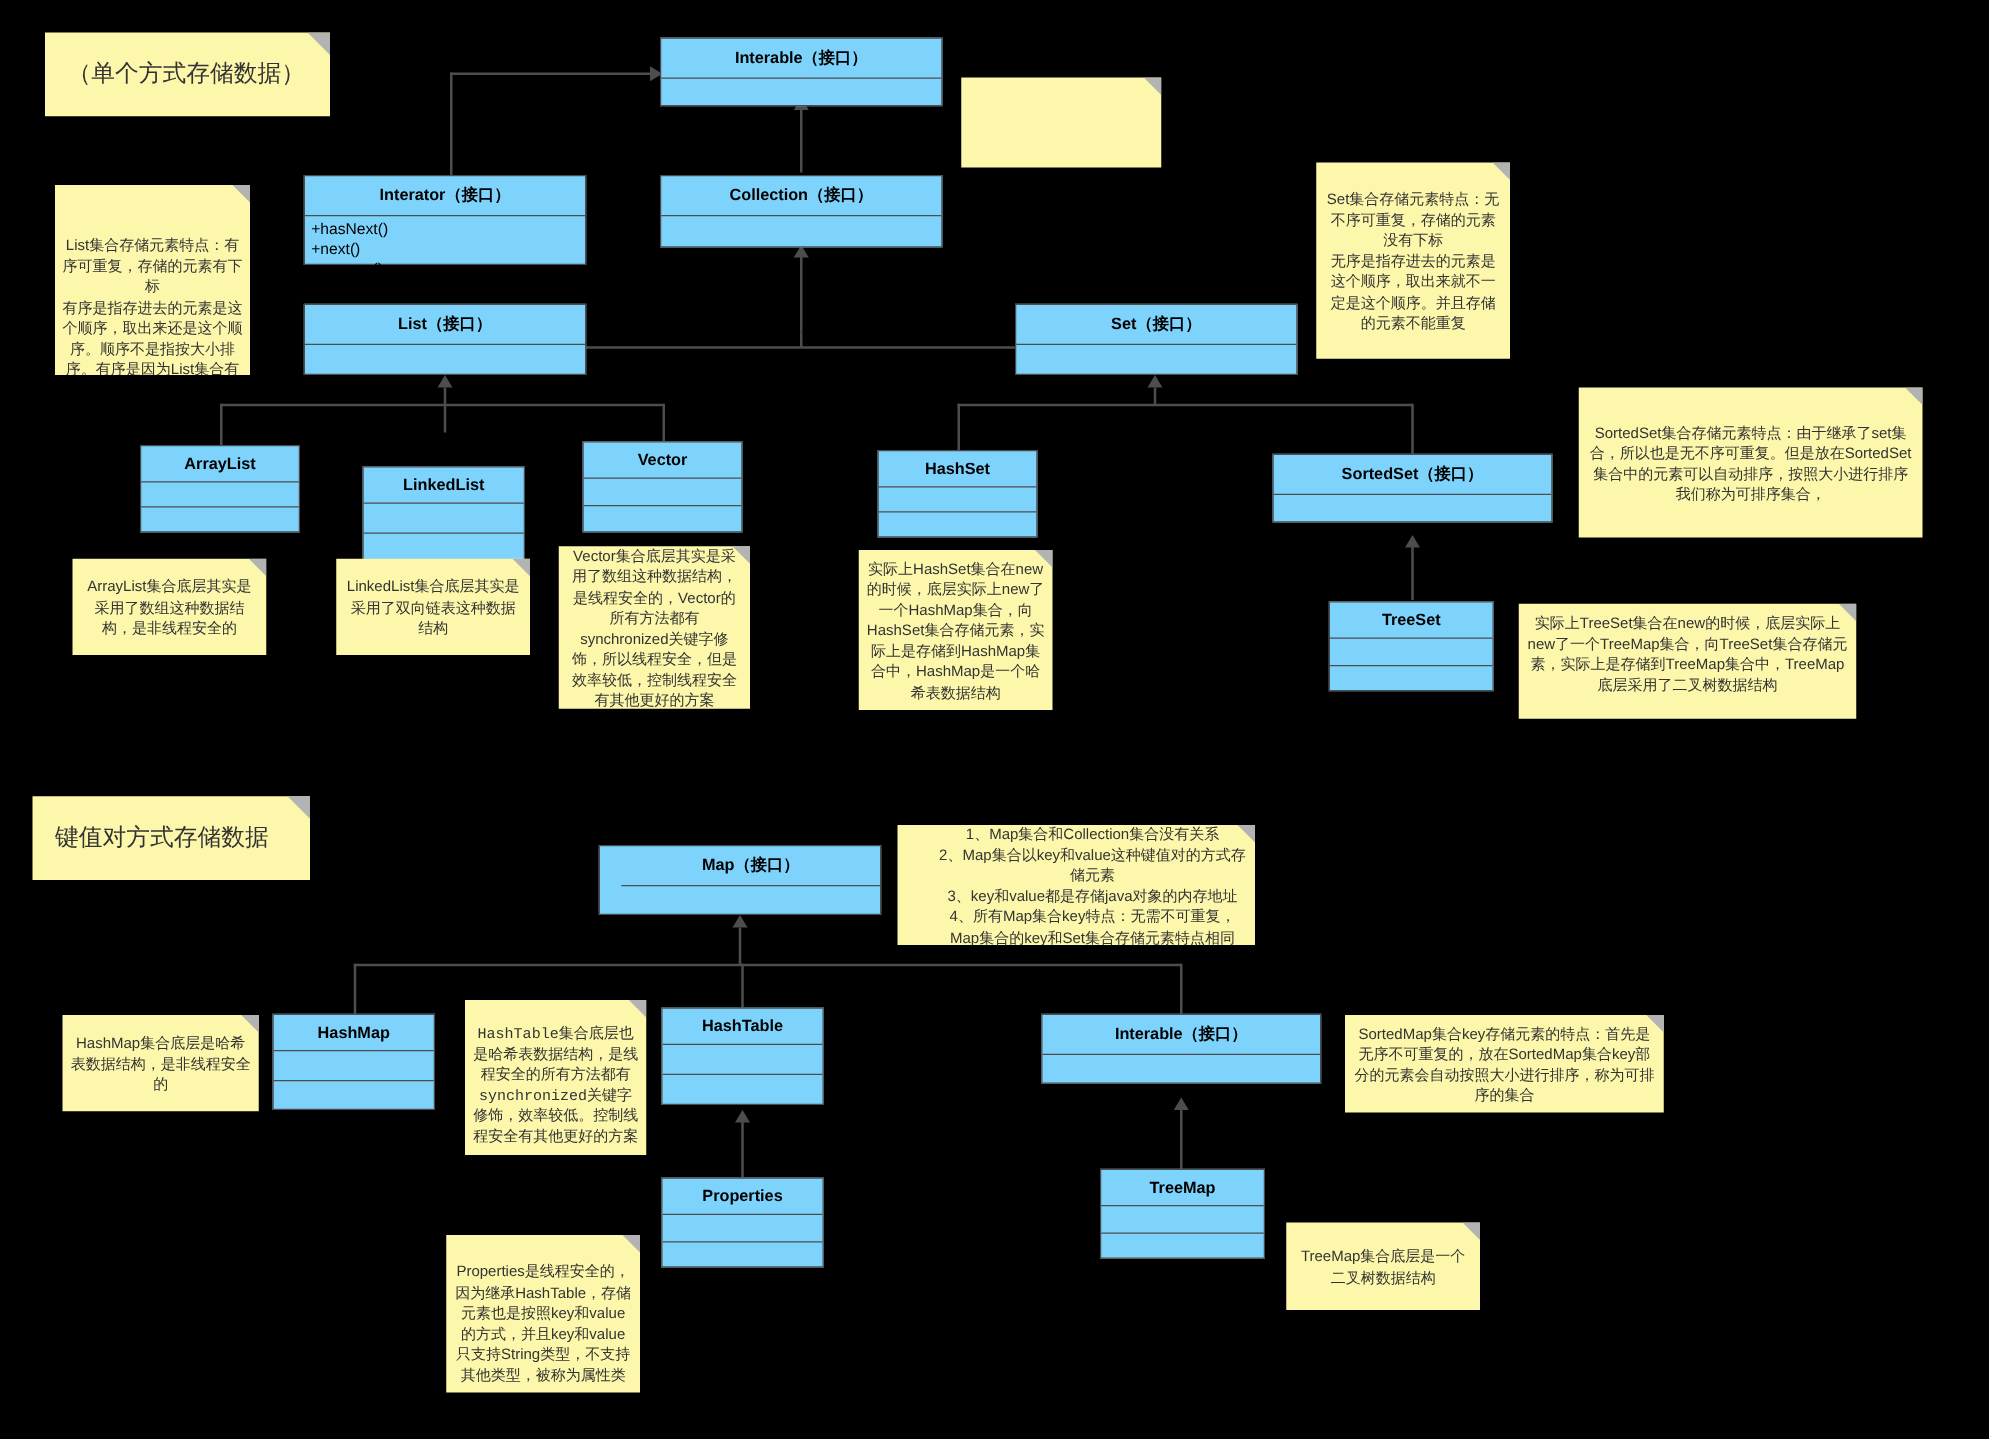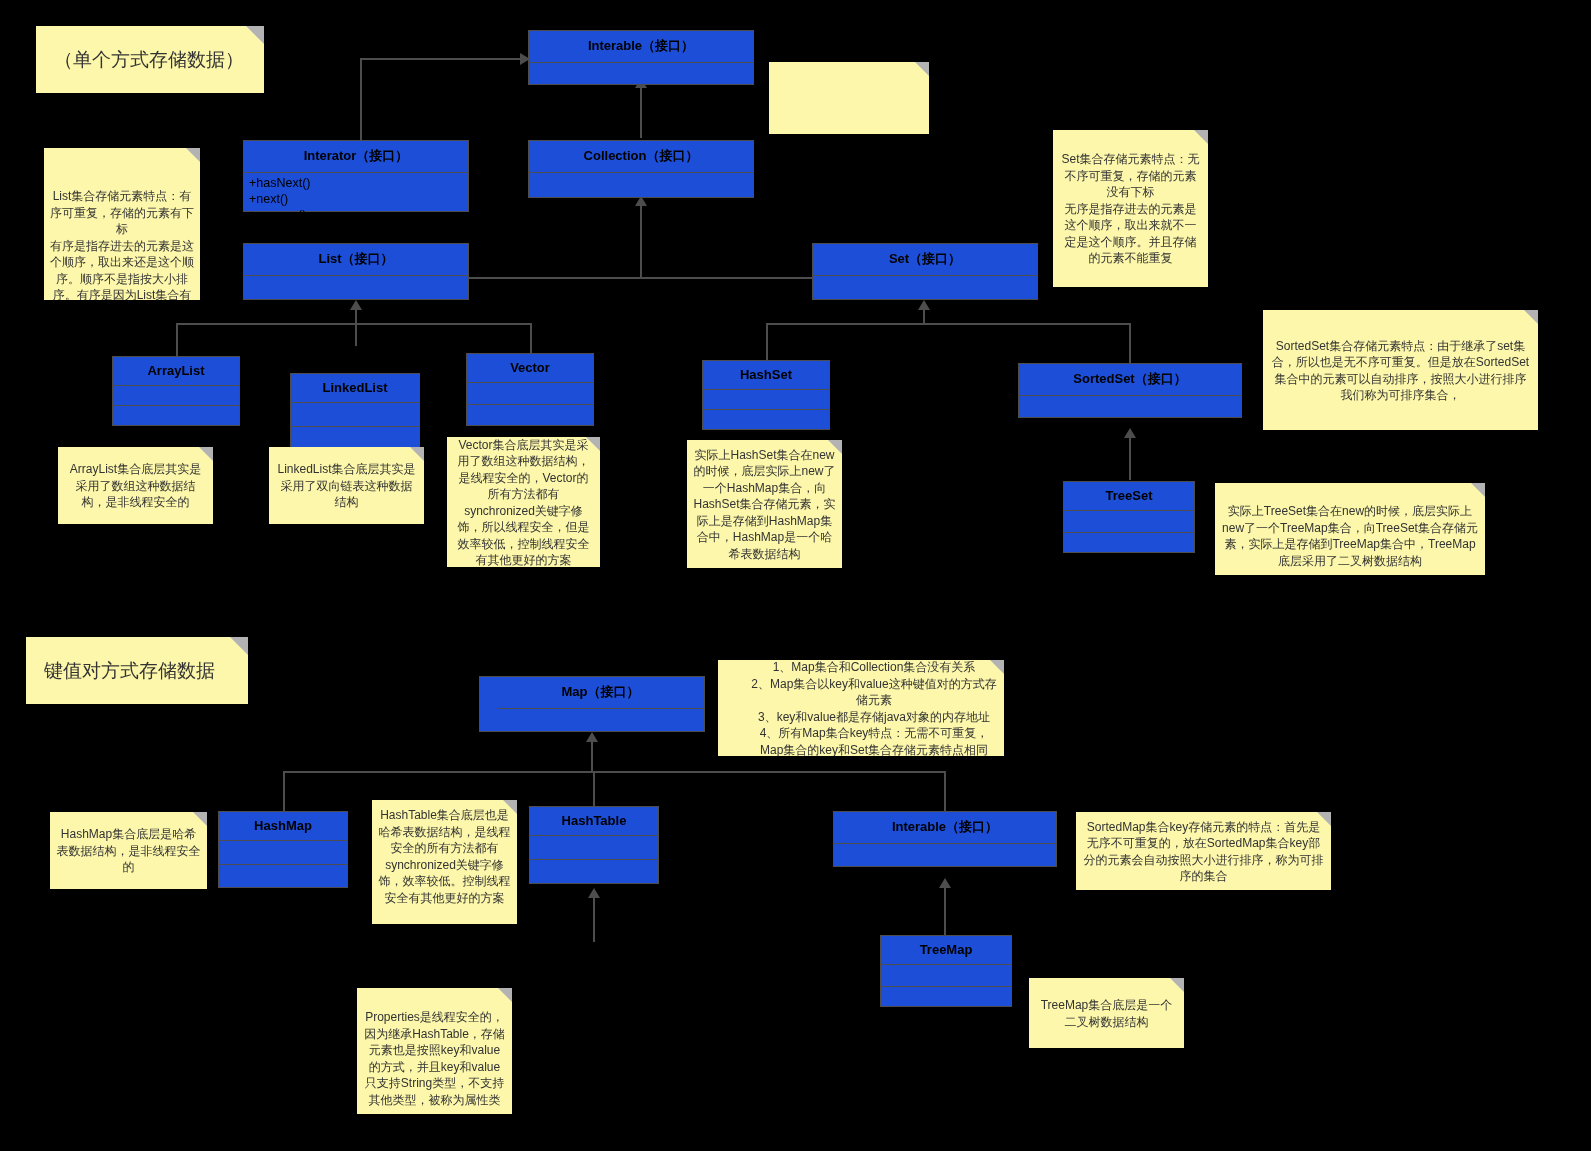--- a/index.html
+++ b/index.html
@@ -13,21 +13,21 @@
   #canvas {
     position: relative;
     width: 1591px;
     height: 1151px;
     background: #000000;
     overflow: hidden;
   }
   
   .uml-box {
     position: absolute;
-    background: #1d4ed8;
+    background: #7dd3fc;
     border: 1.6px solid #4d4d4d;
     box-sizing: border-box;
     z-index: 5;
   }
   .uml-title {
     text-align: center;
     font-weight: bold;
     font-size: 13px;
     color: #000000;
     padding: 6px 2px 7px 2px;
@@ -229,20 +229,25 @@
     <div class="uml-title">HashTable</div>
     <div class="uml-compartment divider" style="height:24px;"></div>
     <div class="uml-compartment" style="height:21px;"></div>
   </div>
 
   <div class="uml-box" style="left:833px; top:811px; width:224px; height:56px;">
     <div class="uml-title">Interable（接口）</div>
     <div class="uml-compartment" style="height:25px;"></div>
   </div>
 
+  <div class="uml-box" style="left:529px; top:942px; width:130px; height:72px;">
+    <div class="uml-title">Properties</div>
+    <div class="uml-compartment divider" style="height:22px;"></div>
+    <div class="uml-compartment" style="height:18px;"></div>
+  </div>
 
   <div class="uml-box" style="left:880px; top:935px; width:132px; height:72px;">
     <div class="uml-title">TreeMap</div>
     <div class="uml-compartment divider" style="height:22px;"></div>
     <div class="uml-compartment" style="height:18px;"></div>
   </div>
 
   <div class="note big" style="left:36px; top:26px; width:228px; height:67px;">
     <span class="fold"></span>
     <span>（单个方式存储数据）</span>
@@ -288,39 +293,39 @@
   <div class="note" style="left:447px; top:437px; width:153px; height:130px; display:flex; align-items:center; justify-content:center;">
     <span class="fold"></span>
     <span>Vector集合底层其实是采用了数组这种数据结构，是线程安全的，Vector的所有方法都有synchronized关键字修饰，所以线程安全，但是效率较低，控制线程安全有其他更好的方案</span>
   </div>
 
   <div class="note" style="left:687px; top:440px; width:155px; height:128px; display:flex; align-items:center; justify-content:center;">
     <span class="fold"></span>
     <span>实际上HashSet集合在new的时候，底层实际上new了一个HashMap集合，向HashSet集合存储元素，实际上是存储到HashMap集合中，HashMap是一个哈希表数据结构</span>
   </div>
 
-  <div class="note" style="left:1215px; top:483px; width:270px; height:92px; display:flex; align-items:flex-end; justify-content:center;">
+  <div class="note" style="left:1215px; top:483px; width:270px; height:92px; display:flex; align-items:flex-start; justify-content:center;">
     <span class="fold"></span>
     <span>实际上TreeSet集合在new的时候，底层实际上new了一个TreeMap集合，向TreeSet集合存储元素，实际上是存储到TreeMap集合中，TreeMap底层采用了二叉树数据结构</span>
   </div>
 
   <div class="note" style="left:718px; top:660px; width:286px; height:96px; white-space:pre-line; display:flex; align-items:center; justify-content:center;padding-left:32px;">
     <span class="fold"></span>
     <span>1、Map集合和Collection集合没有关系
 2、Map集合以key和value这种键值对的方式存储元素
 3、key和value都是存储java对象的内存地址
 4、所有Map集合key特点：无需不可重复，Map集合的key和Set集合存储元素特点相同</span>
   </div>
 
   <div class="note" style="left:50px; top:812px; width:157px; height:77px; display:flex; align-items:center; justify-content:center;">
     <span class="fold"></span>
     <span>HashMap集合底层是哈希表数据结构，是非线程安全的</span>
   </div>
 
-  <div class="note" style="left:372px; top:800px; width:145px; height:124px; display:flex; align-items:flex-start; justify-content:center;">
+  <div class="note" style="left:372px; top:800px; width:145px; height:124px; display:flex; align-items:flex-end; justify-content:center;font-family:Liberation Mono, monospace;">
     <span class="fold"></span>
     <span>HashTable集合底层也是哈希表数据结构，是线程安全的所有方法都有synchronized关键字修饰，效率较低。控制线程安全有其他更好的方案</span>
   </div>
 
   <div class="note" style="left:1076px; top:812px; width:255px; height:78px; display:flex; align-items:center; justify-content:center;">
     <span class="fold"></span>
     <span>SortedMap集合key存储元素的特点：首先是无序不可重复的，放在SortedMap集合key部分的元素会自动按照大小进行排序，称为可排序的集合</span>
   </div>
 
   <div class="note" style="left:357px; top:988px; width:155px; height:126px; display:flex; align-items:flex-end; justify-content:center;">

